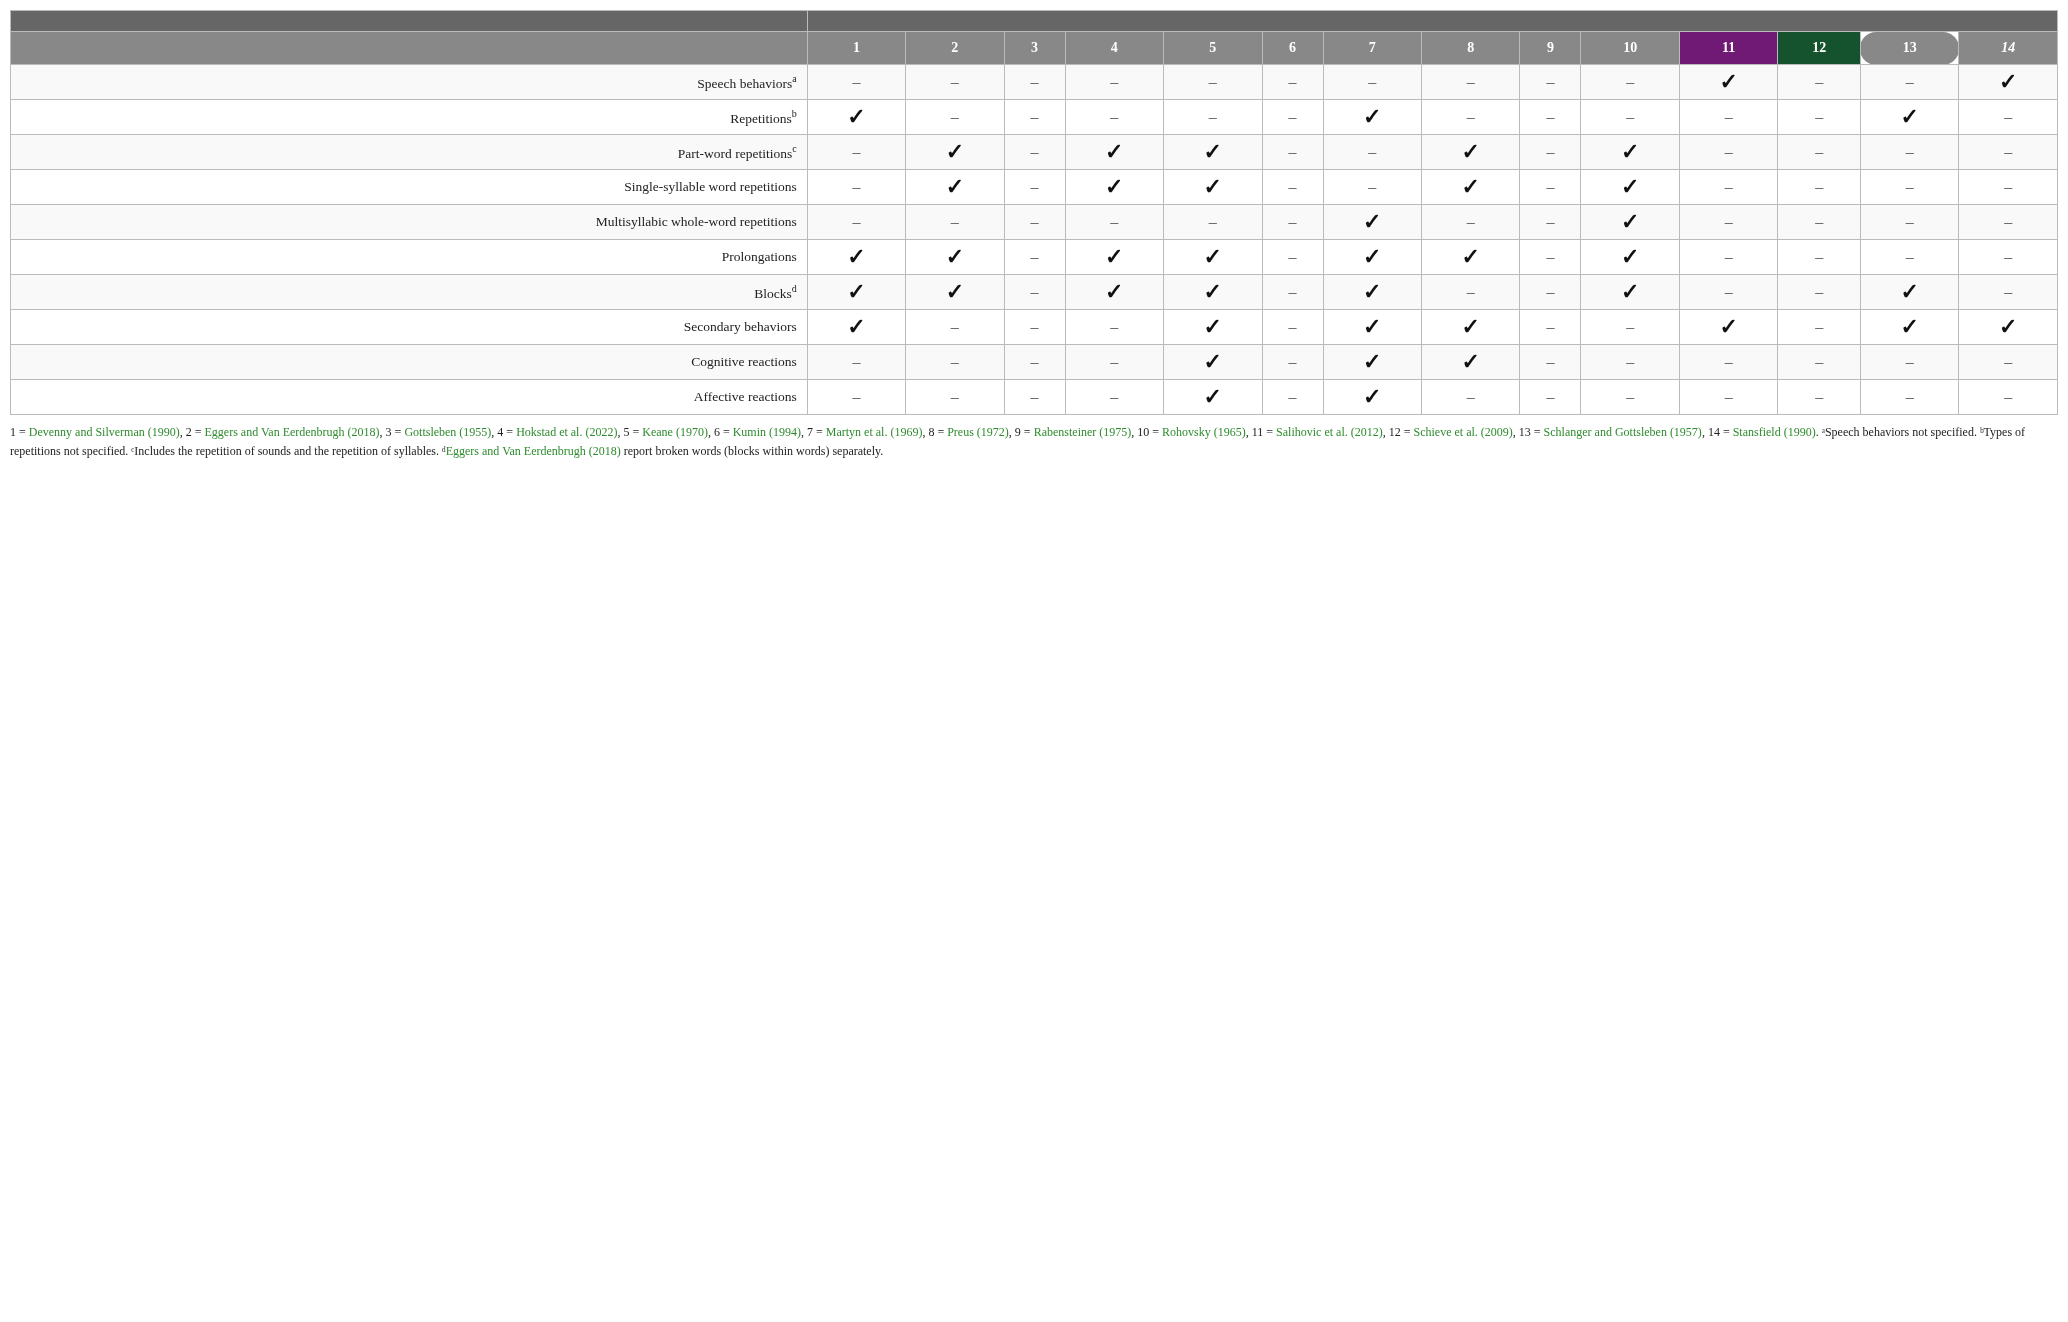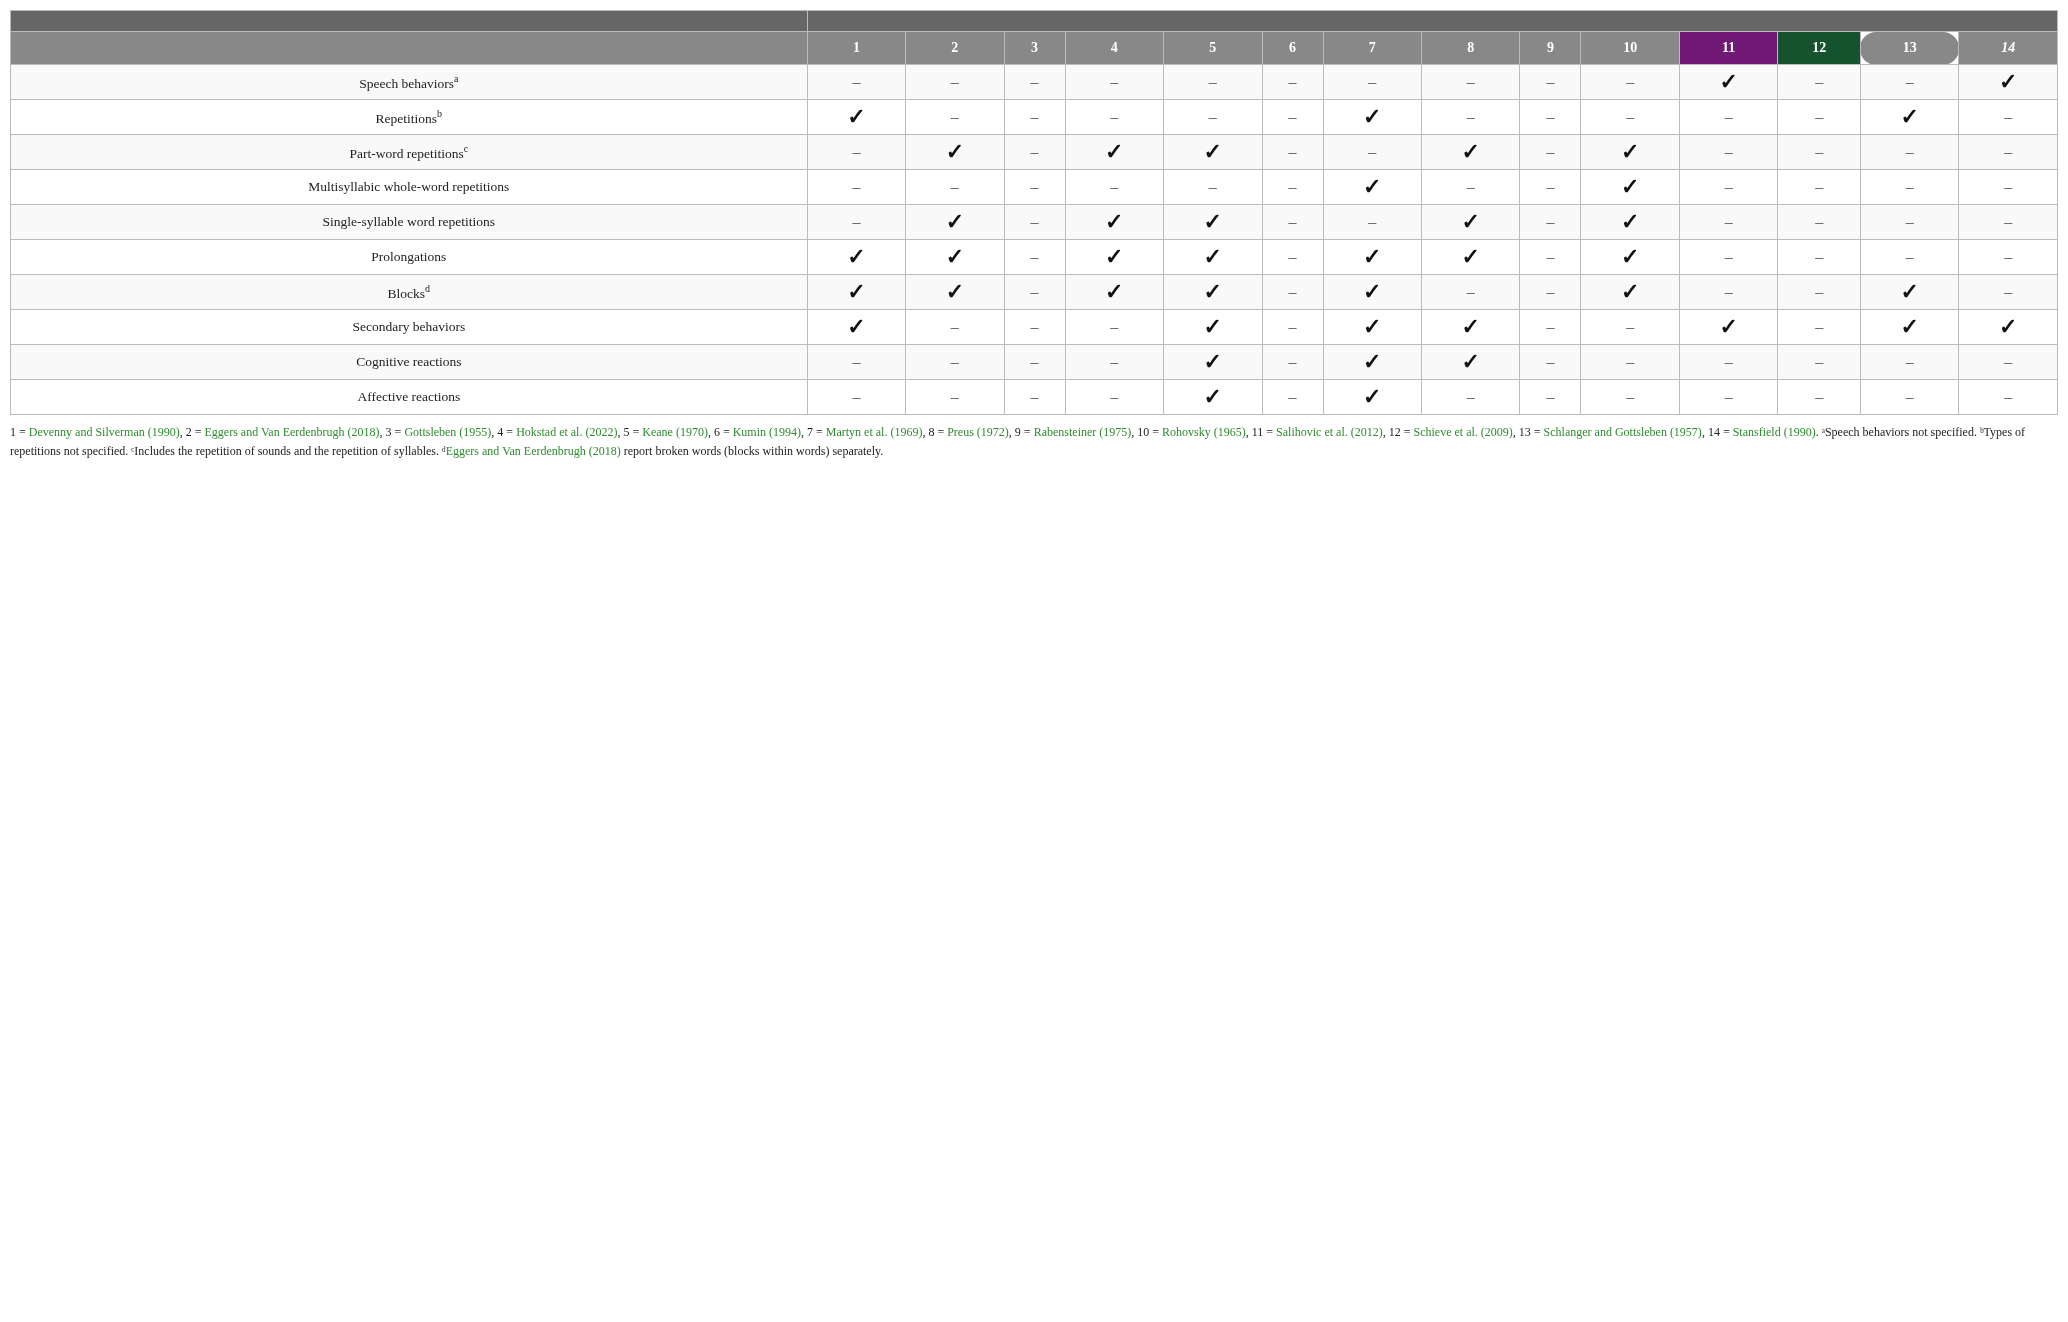--- a/index.html
+++ b/index.html
@@ -19,21 +19,21 @@
       border-collapse: collapse;
       border: 1px solid #bbb;
     }
     th, td {
       border: 1px solid #bbb;
       text-align: center;
       vertical-align: middle;
       padding: 6px 4px;
     }
     td.indicator-cell {
-      text-align: center;
+      text-align: right;
       padding: 6px 10px;
       font-size: 13.5px;
       min-width: 150px;
     }
     thead tr:first-child th {
       background-color: #666;
       color: #fff;
       font-size: 15px;
       font-weight: bold;
       padding: 10px 6px;
@@ -155,46 +155,46 @@
           <td><span class="dash">–</span></td>
           <td><span class="check">✓</span></td>
           <td><span class="dash">–</span></td>
           <td><span class="check">✓</span></td>
           <td><span class="dash">–</span></td>
           <td><span class="dash">–</span></td>
           <td><span class="dash">–</span></td>
           <td><span class="dash">–</span></td>
         </tr>
         <tr>
+          <td class="indicator-cell">Single-syllable word repetitions</td>
+          <td><span class="dash">–</span></td>
+          <td><span class="check">✓</span></td>
+          <td><span class="dash">–</span></td>
+          <td><span class="check">✓</span></td>
+          <td><span class="check">✓</span></td>
+          <td><span class="dash">–</span></td>
+          <td><span class="dash">–</span></td>
+          <td><span class="check">✓</span></td>
+          <td><span class="dash">–</span></td>
+          <td><span class="check">✓</span></td>
+          <td><span class="dash">–</span></td>
+          <td><span class="dash">–</span></td>
+          <td><span class="dash">–</span></td>
+          <td><span class="dash">–</span></td>
+        </tr>
+        <tr>
           <td class="indicator-cell">Multisyllabic whole-word repetitions</td>
           <td><span class="dash">–</span></td>
           <td><span class="dash">–</span></td>
           <td><span class="dash">–</span></td>
           <td><span class="dash">–</span></td>
           <td><span class="dash">–</span></td>
           <td><span class="dash">–</span></td>
           <td><span class="check">✓</span></td>
           <td><span class="dash">–</span></td>
-          <td><span class="dash">–</span></td>
-          <td><span class="check">✓</span></td>
-          <td><span class="dash">–</span></td>
-          <td><span class="dash">–</span></td>
-          <td><span class="dash">–</span></td>
-          <td><span class="dash">–</span></td>
-        </tr>
-        <tr>
-          <td class="indicator-cell">Single-syllable word repetitions</td>
-          <td><span class="dash">–</span></td>
-          <td><span class="check">✓</span></td>
-          <td><span class="dash">–</span></td>
-          <td><span class="check">✓</span></td>
-          <td><span class="check">✓</span></td>
-          <td><span class="dash">–</span></td>
-          <td><span class="dash">–</span></td>
-          <td><span class="check">✓</span></td>
           <td><span class="dash">–</span></td>
           <td><span class="check">✓</span></td>
           <td><span class="dash">–</span></td>
           <td><span class="dash">–</span></td>
           <td><span class="dash">–</span></td>
           <td><span class="dash">–</span></td>
         </tr>
         <tr>
           <td class="indicator-cell">Prolongations</td>
           <td><span class="check">✓</span></td>

